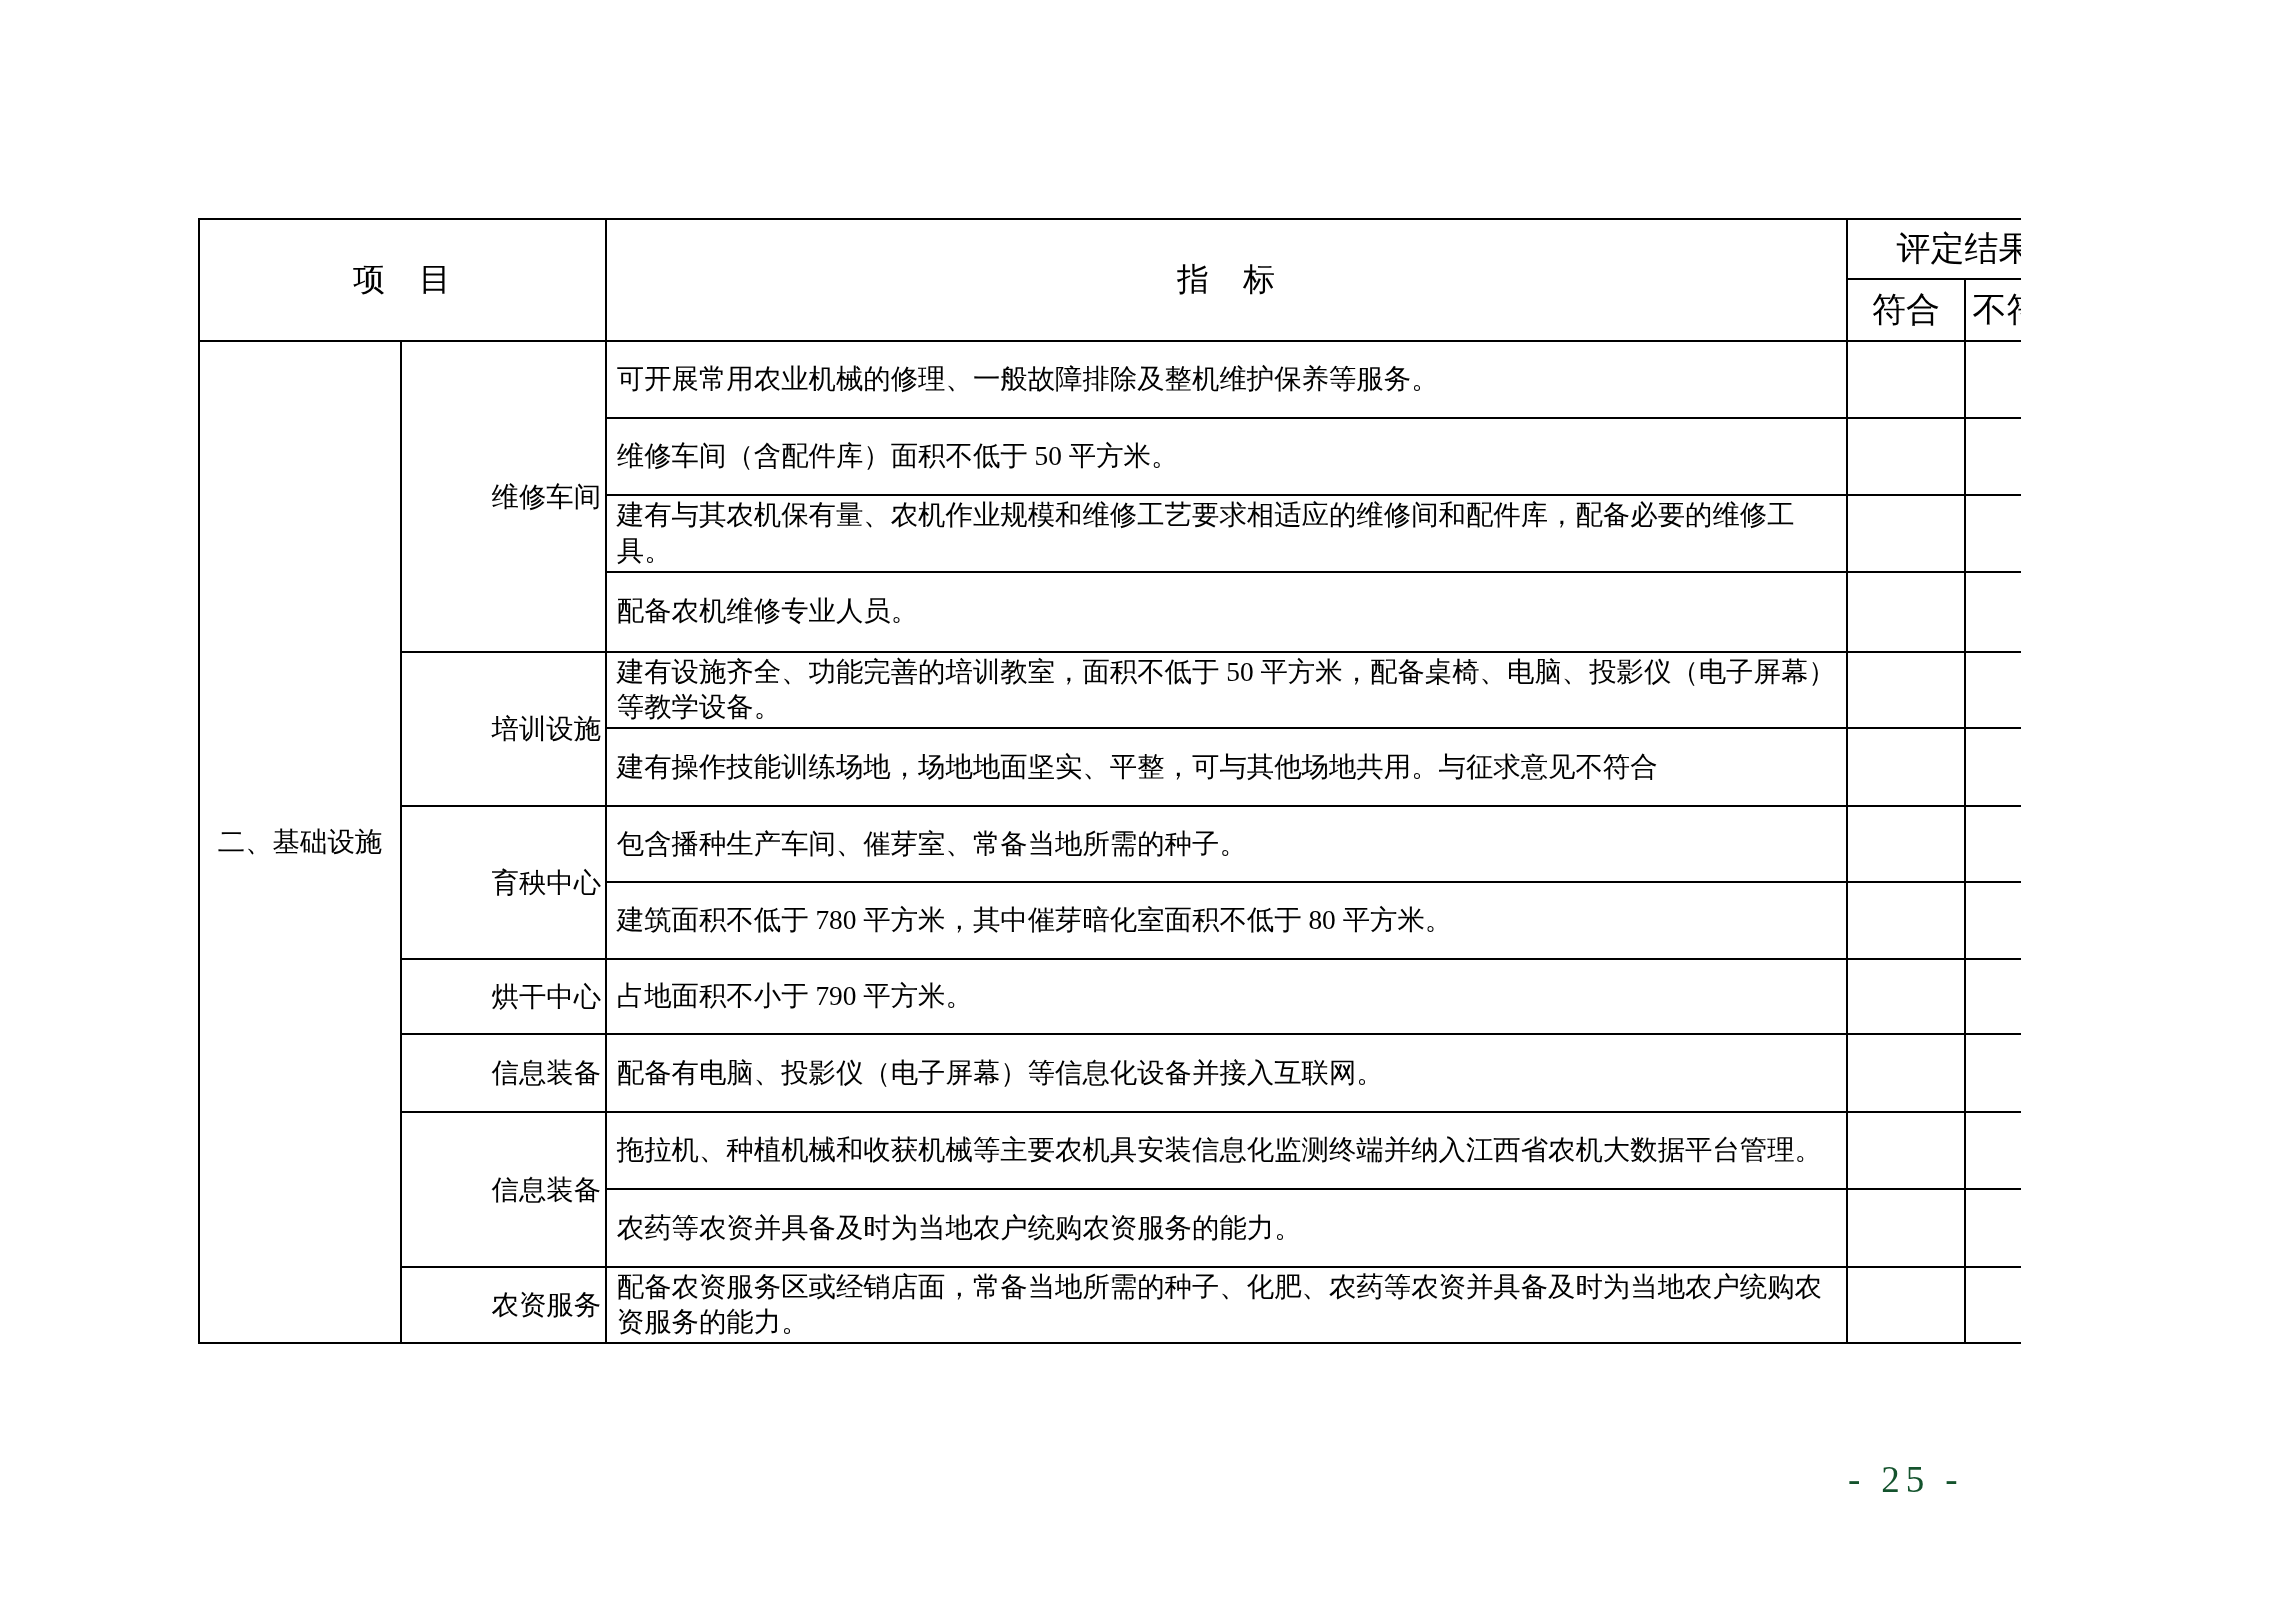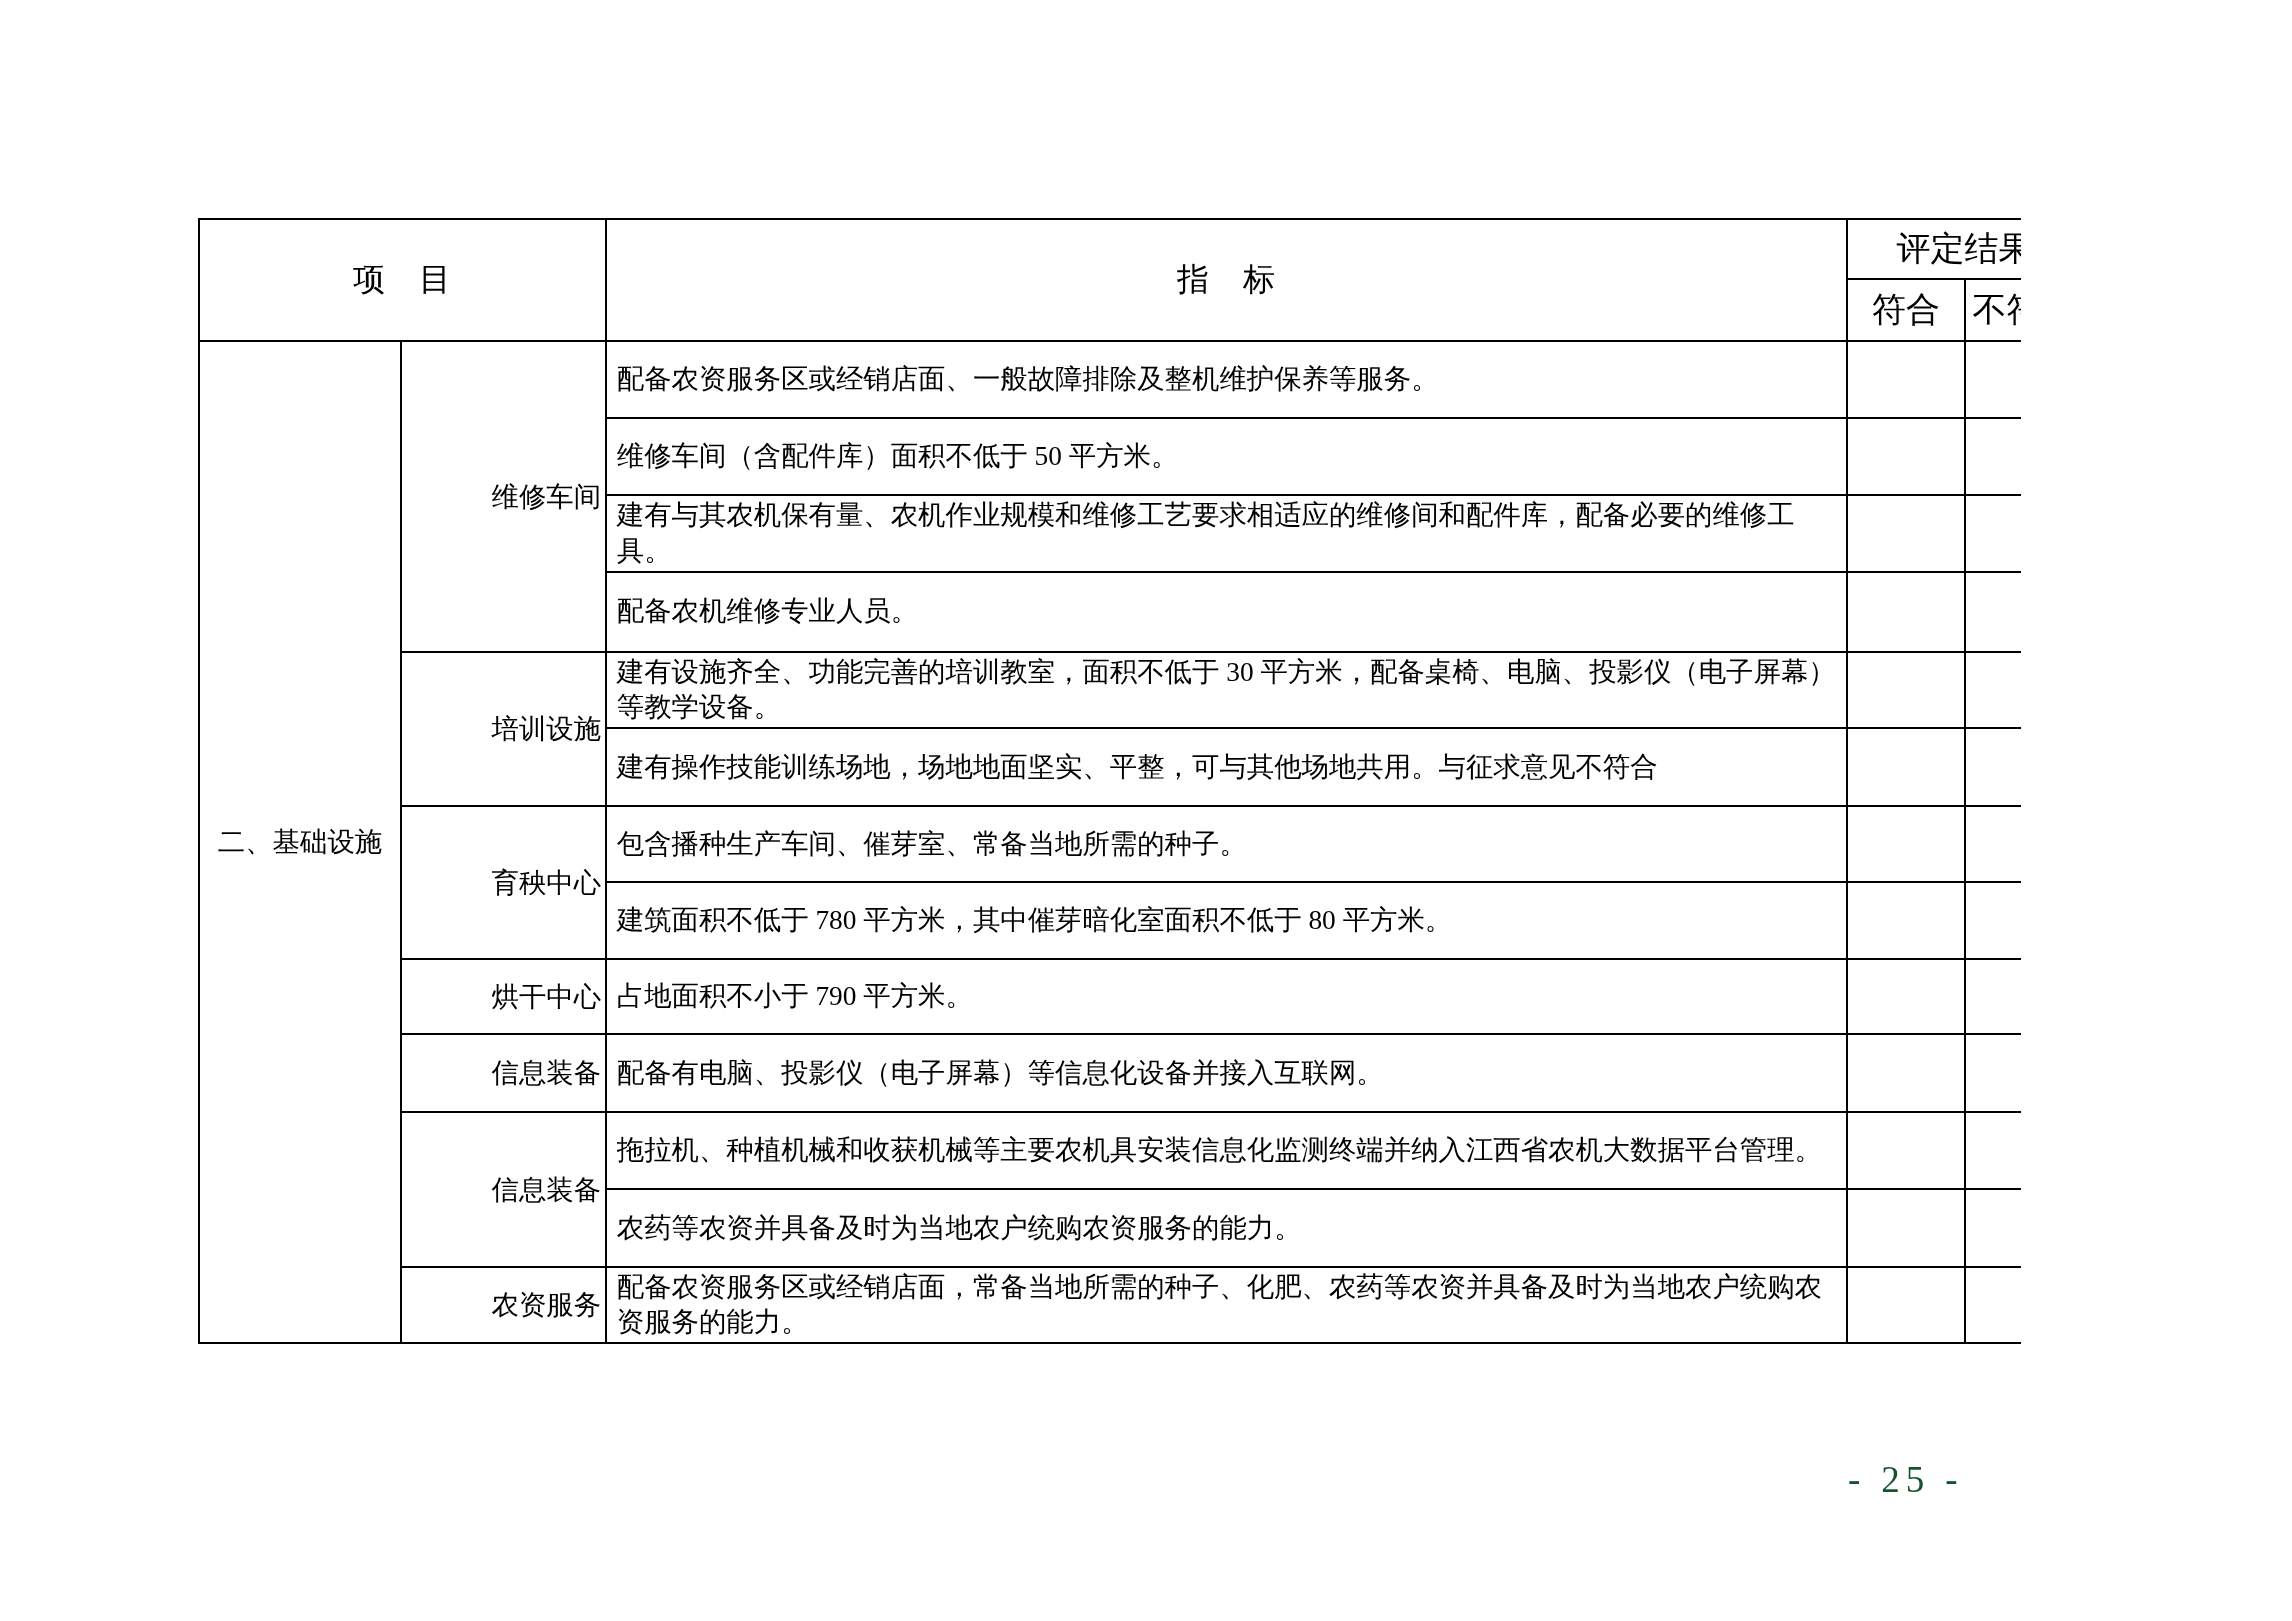--- a/index.html
+++ b/index.html
@@ -96,21 +96,21 @@
       <td colspan="2" class="h-sub">评定结果</td>
     </tr>
     <tr style="height:62px">
       <td class="h-sub">符合</td>
       <td class="h-sub">不符合</td>
     </tr>
 
     <tr style="height:77px">
       <td rowspan="13" class="cat">二、基础设施</td>
       <td rowspan="4" class="grp">维修车间</td>
-      <td class="ind">配备农资服务区或经销店面、一般故障排除及整机维护保养等服务。</td>
+      <td class="ind">可开展常用农业机械的修理、一般故障排除及整机维护保养等服务。</td>
       <td class="res"></td>
       <td class="res"></td>
     </tr>
 
     <tr style="height:77px">
       <td class="ind">维修车间（含配件库）面积不低于 50 平方米。</td>
       <td class="res"></td>
       <td class="res"></td>
     </tr>
 
@@ -121,21 +121,21 @@
     </tr>
 
     <tr style="height:80px">
       <td class="ind">配备农机维修专业人员。</td>
       <td class="res"></td>
       <td class="res"></td>
     </tr>
 
     <tr style="height:74px">
       <td rowspan="2" class="grp">培训设施</td>
-      <td class="ind">建有设施齐全、功能完善的培训教室，面积不低于 30 平方米，配备桌椅、电脑、投影仪（电子屏幕）等教学设备。</td>
+      <td class="ind">建有设施齐全、功能完善的培训教室，面积不低于 50 平方米，配备桌椅、电脑、投影仪（电子屏幕）等教学设备。</td>
       <td class="res"></td>
       <td class="res"></td>
     </tr>
 
     <tr style="height:78px">
       <td class="ind">建有操作技能训练场地，场地地面坚实、平整，可与其他场地共用。与征求意见不符合</td>
       <td class="res"></td>
       <td class="res"></td>
     </tr>
 

